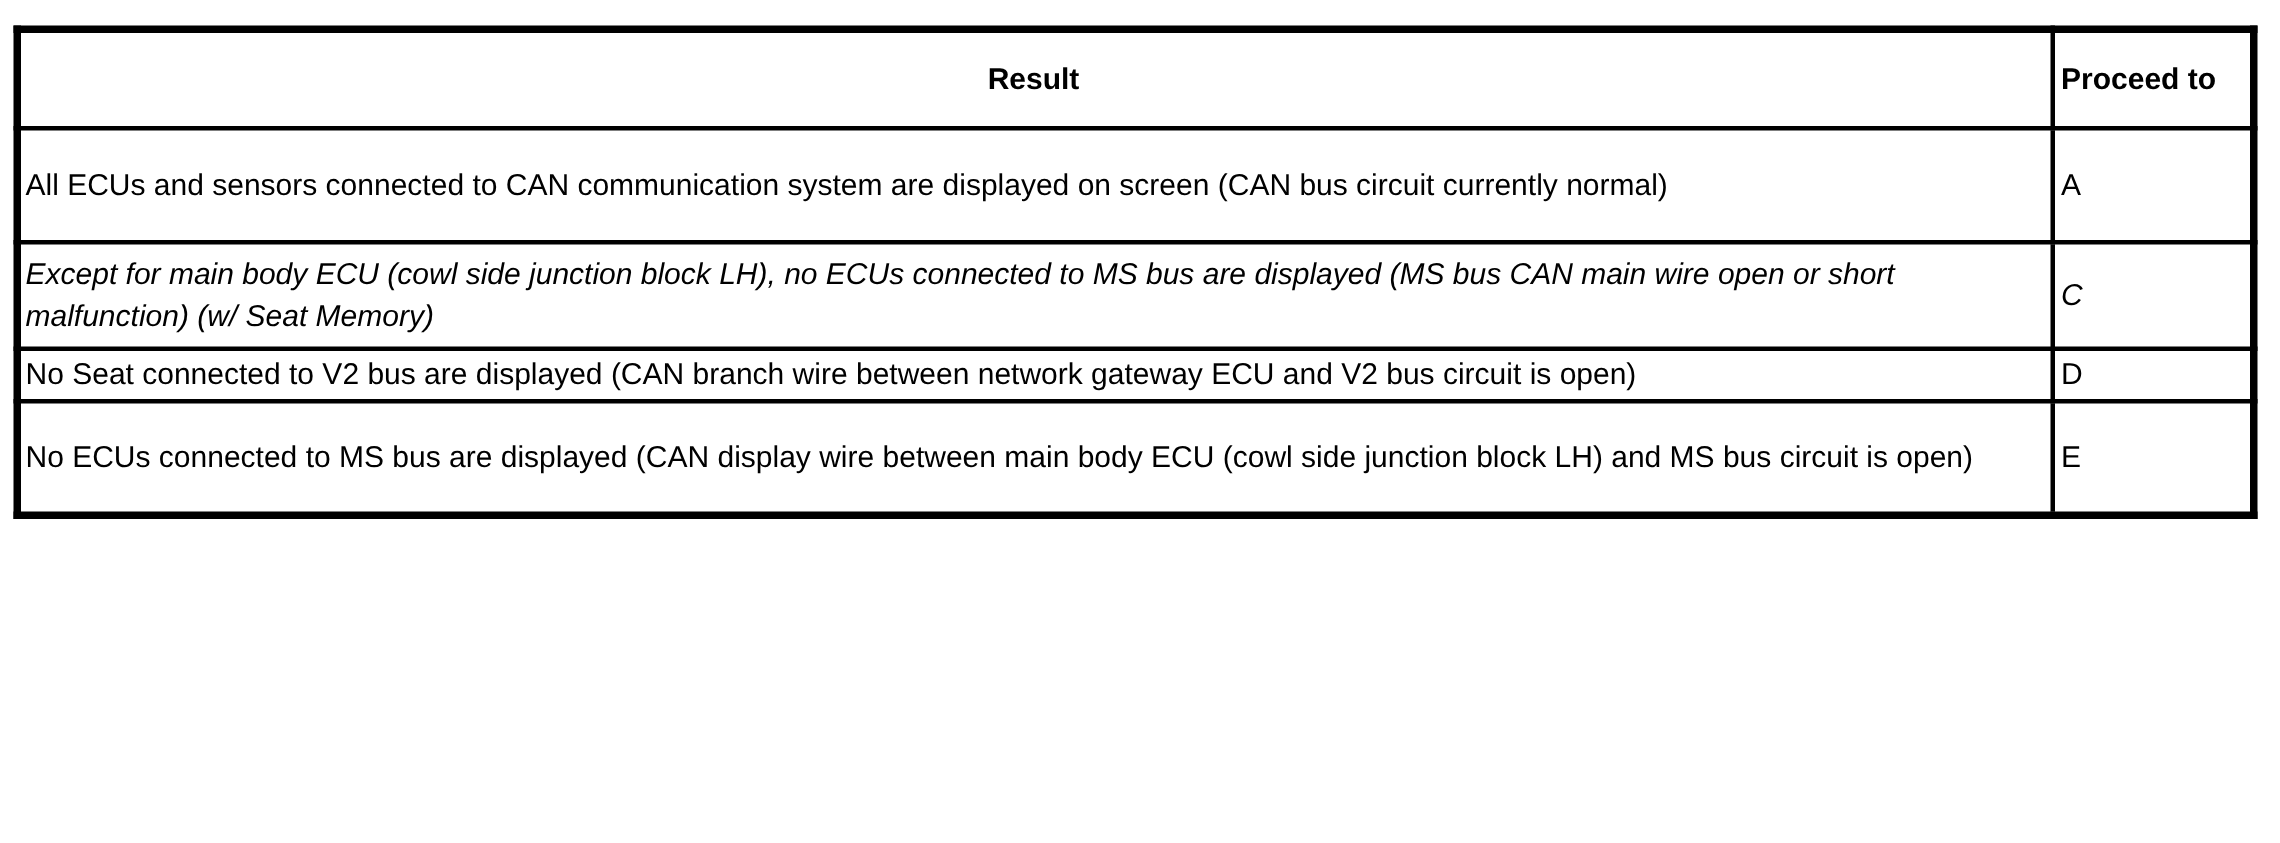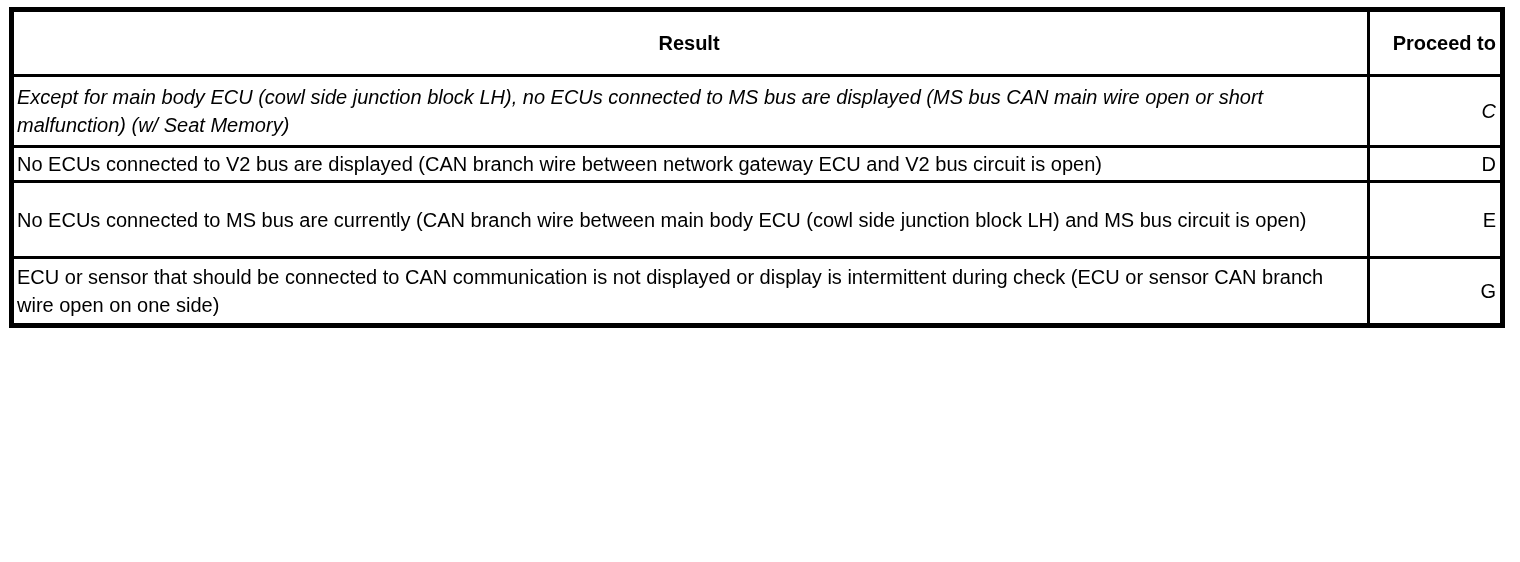--- a/index.html
+++ b/index.html
@@ -14,21 +14,21 @@
   .page {
     position: relative;
     width: 1520px;
     height: 562px;
     background: #ffffff;
     overflow: hidden;
   }
   table.result-table {
     position: absolute;
     left: 9px;
-    top: 7px;
+    top: 17px;
     width: 1496px;
     border-collapse: collapse;
     table-layout: fixed;
     background: #ffffff;
     border: 5px solid #000000;
   }
   table.result-table th,
   table.result-table td {
     border: 3px solid #000000;
     font-size: 20px;
@@ -37,21 +37,21 @@
     background: #ffffff;
     overflow: hidden;
   }
   th.col-result, td.cell-result {
     width: auto;
     text-align: left;
     padding: 2px 6px 2px 3px;
   }
   th.col-proceed, td.cell-proceed {
     width: 122px;
-    text-align: right;
+    text-align: left;
     padding: 2px 4px;
   }
   thead th {
     font-weight: bold;
     text-align: center;
     height: 58px;
   }
   th.col-result { text-align: center; }
   tr.rh-a { height: 76px; }
   tr.rh-b { height: 76px; }
@@ -66,31 +66,31 @@
 
 <div class="page">
   <table class="result-table">
     <thead>
       <tr>
         <th class="col-result">Result</th>
         <th class="col-proceed">Proceed to</th>
       </tr>
     </thead>
     <tbody>
+      <tr class="rh-a">
+        <td class="cell-result">All ECUs and sensors connected to CAN communication system are displayed on screen (CAN bus circuit currently normal)</td>
+        <td class="cell-proceed">A</td>
+      </tr>
       <tr class="rh-c">
         <td class="cell-result">Except for main body ECU (cowl side junction block LH), no ECUs connected to MS bus are displayed (MS bus CAN main wire open or short malfunction) (w/ Seat Memory)</td>
         <td class="cell-proceed">C</td>
       </tr>
       <tr class="rh-d">
-        <td class="cell-result">No ECUs connected to V2 bus are displayed (CAN branch wire between network gateway ECU and V2 bus circuit is open)</td>
+        <td class="cell-result">No Seat connected to V2 bus are displayed (CAN branch wire between network gateway ECU and V2 bus circuit is open)</td>
         <td class="cell-proceed">D</td>
       </tr>
       <tr class="rh-e">
-        <td class="cell-result">No ECUs connected to MS bus are currently (CAN branch wire between main body ECU (cowl side junction block LH) and MS bus circuit is open)</td>
+        <td class="cell-result">No ECUs connected to MS bus are displayed (CAN display wire between main body ECU (cowl side junction block LH) and MS bus circuit is open)</td>
         <td class="cell-proceed">E</td>
-      </tr>
-      <tr class="rh-g">
-        <td class="cell-result">ECU or sensor that should be connected to CAN communication is not displayed or display is intermittent during check (ECU or sensor CAN branch wire open on one side)</td>
-        <td class="cell-proceed">G</td>
       </tr>
     </tbody>
   </table>
 </div>
 
 </body></html>

